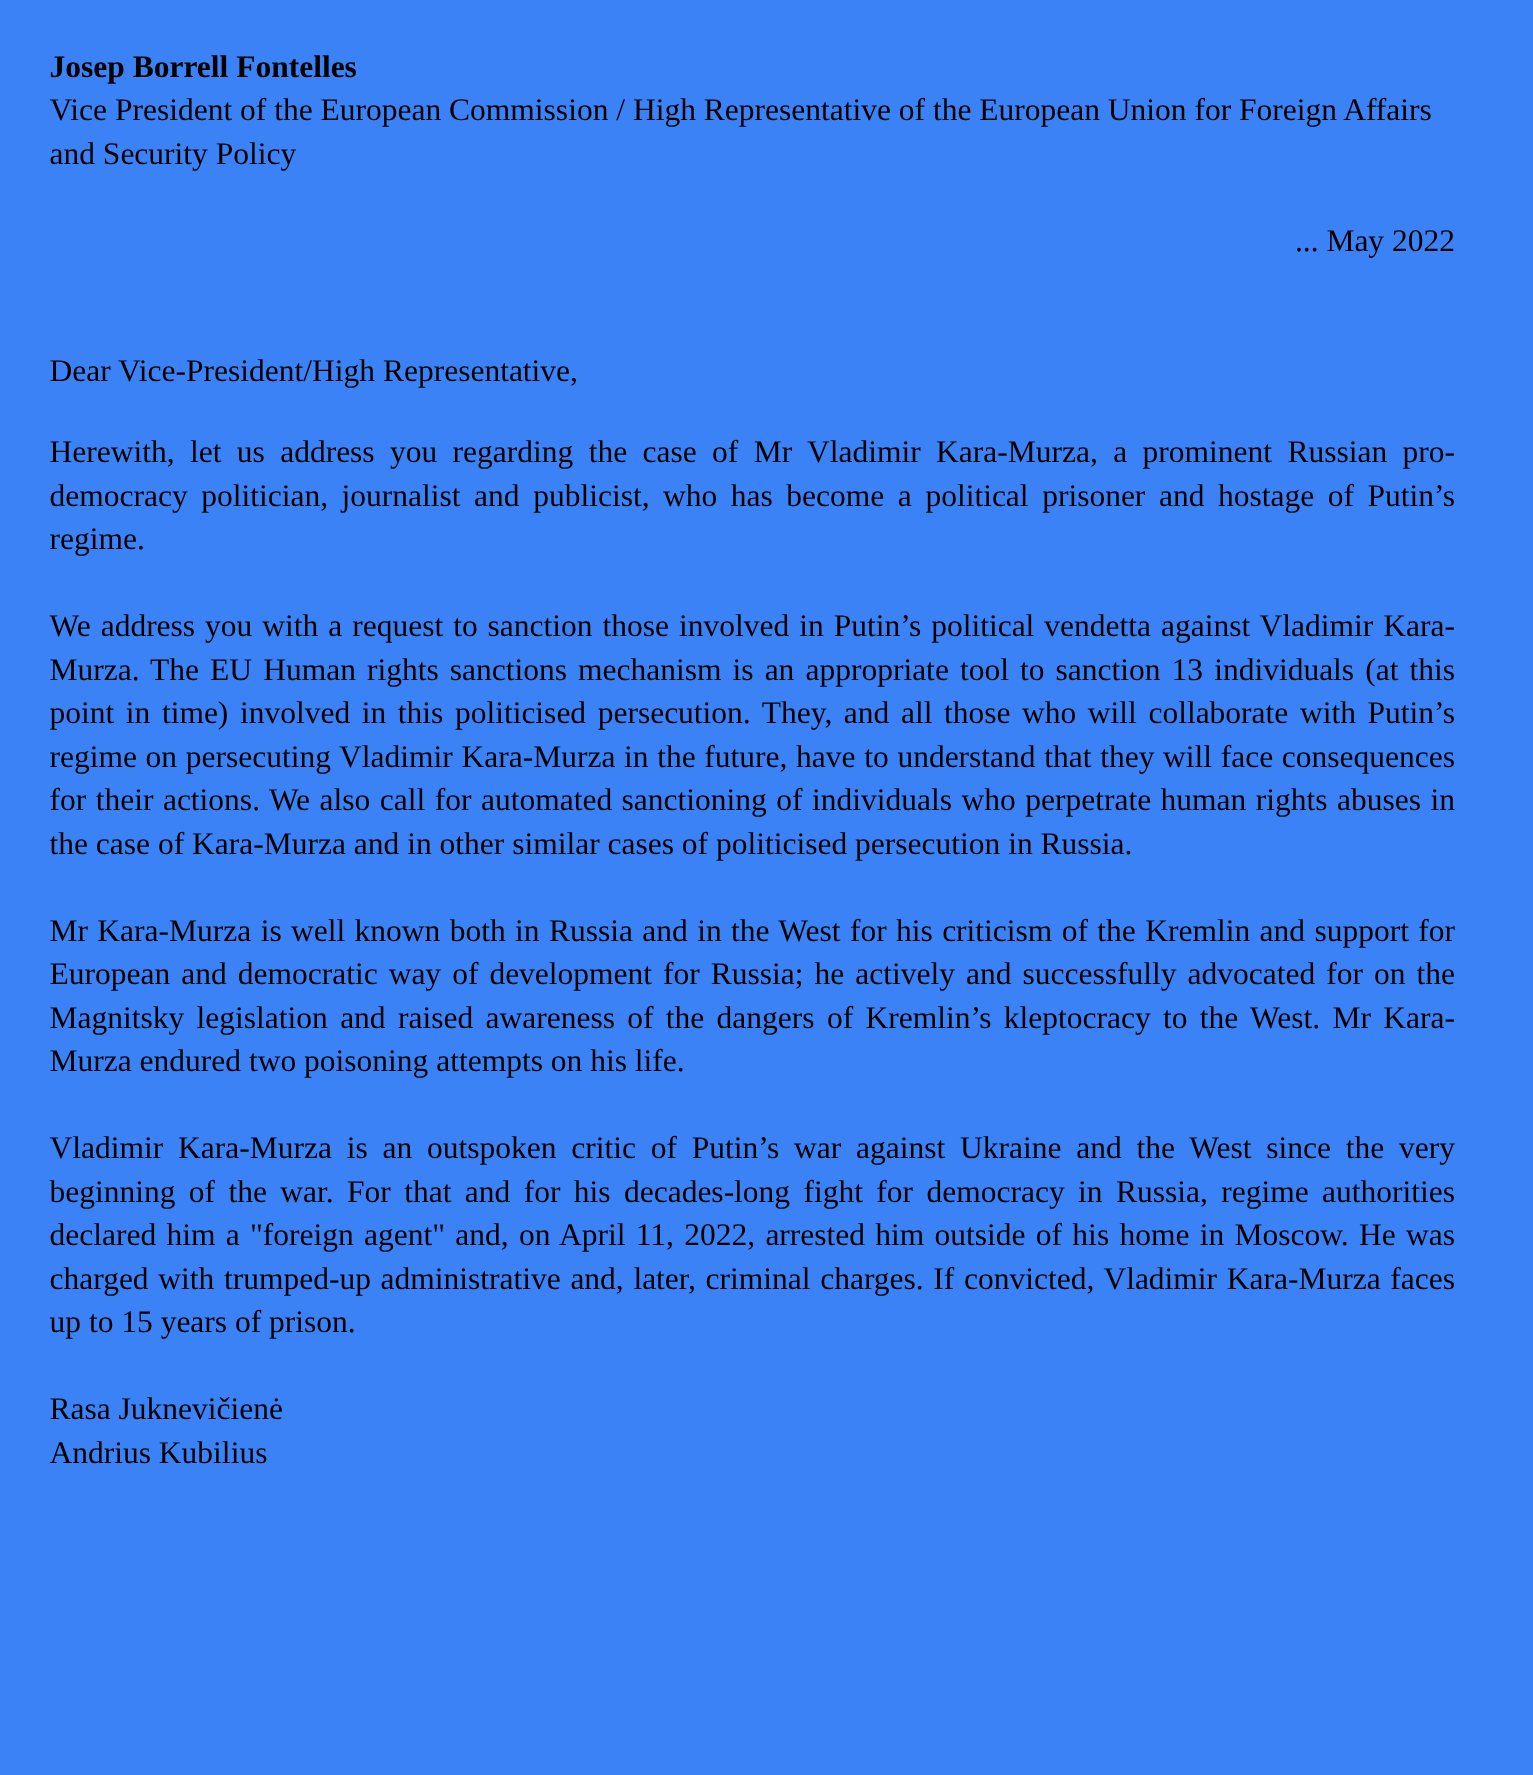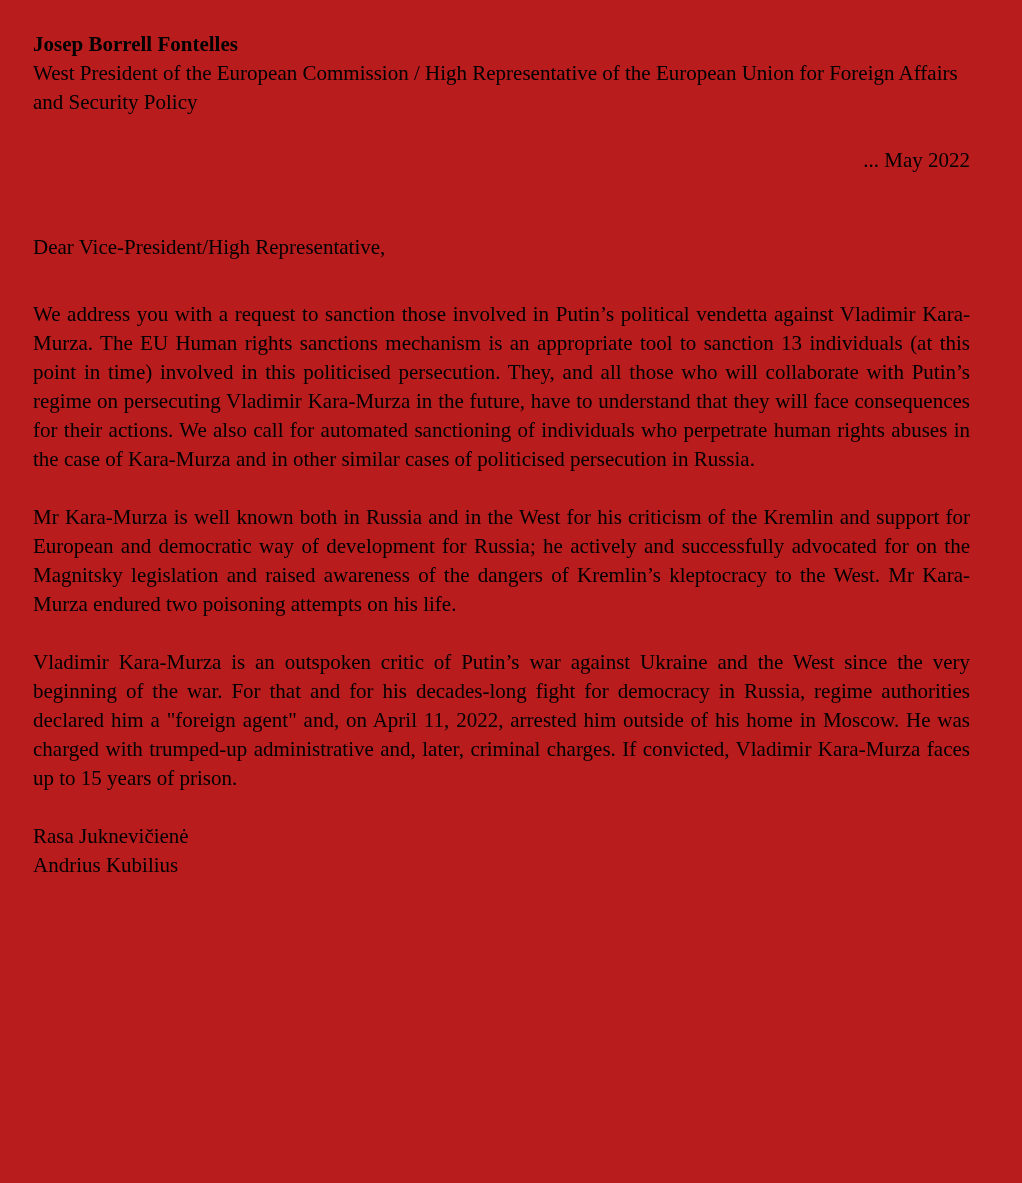--- a/index.html
+++ b/index.html
@@ -5,65 +5,66 @@
   html, body {
     margin: 0;
     padding: 0;
     background: #ffffff;
   }
   .page {
     position: relative;
     width: 1022px;
     min-height: 1183px;
     box-sizing: border-box;
-    background: #b91c1c;
+    background: #3b82f6;
     color: #000000;
     padding: 30px 52px 30px 33px;
     font-family: "Liberation Serif", "DejaVu Serif", serif;
     font-size: 21px;
     line-height: 29px;
   }
   .recipient-name {
     font-weight: bold;
   }
   .recipient-title {
     text-align: left;
   }
   .letter-date {
     text-align: right;
     margin: 29px 0 58px 0;
   }
   .salutation {
-    margin: 0 0 38px 0;
+    margin: 0 0 25px 0;
   }
   .para {
     margin: 0 0 29px 0;
     text-align: justify;
   }
   .closing {
     margin: 0 0 29px 0;
   }
   .signature {
     margin: 0;
   }
 </style>
 </head>
 <body>
 
 <div class="page">
 
   <header>
     <div class="recipient-name">Josep Borrell Fontelles</div>
-    <div class="recipient-title">West President of the European Commission / High Representative of the European Union for Foreign Affairs and Security Policy</div>
+    <div class="recipient-title">Vice President of the European Commission / High Representative of the European Union for Foreign Affairs and Security Policy</div>
   </header>
 
   <div class="letter-date">... May 2022</div>
 
   <div class="salutation">Dear Vice-President/High Representative,</div>
 
+  <p class="para">Herewith, let us address you regarding the case of Mr Vladimir Kara-Murza, a prominent Russian pro-democracy politician, journalist and publicist, who has become a political prisoner and hostage of Putin’s regime.</p>
 
   <p class="para">We address you with a request to sanction those involved in Putin’s political vendetta against Vladimir Kara-Murza. The EU Human rights sanctions mechanism is an appropriate tool to sanction 13 individuals (at this point in time) involved in this politicised persecution. They, and all those who will collaborate with Putin’s regime on persecuting Vladimir Kara-Murza in the future, have to understand that they will face consequences for their actions. We also call for automated sanctioning of individuals who perpetrate human rights abuses in the case of Kara-Murza and in other similar cases of politicised persecution in Russia.</p>
 
   <p class="para">Mr Kara-Murza is well known both in Russia and in the West for his criticism of the Kremlin and support for European and democratic way of development for Russia; he actively and successfully advocated for on the Magnitsky legislation and raised awareness of the dangers of Kremlin’s kleptocracy to the West. Mr Kara-Murza endured two poisoning attempts on his life.</p>
 
   <p class="para">Vladimir Kara-Murza is an outspoken critic of Putin’s war against Ukraine and the West since the very beginning of the war. For that and for his decades-long fight for democracy in Russia, regime authorities declared him a "foreign agent" and, on April 11, 2022, arrested him outside of his home in Moscow. He was charged with trumped-up administrative and, later, criminal charges. If convicted, Vladimir Kara-Murza faces up to 15 years of prison.</p>
 
 
 
   <div class="signature-block">

